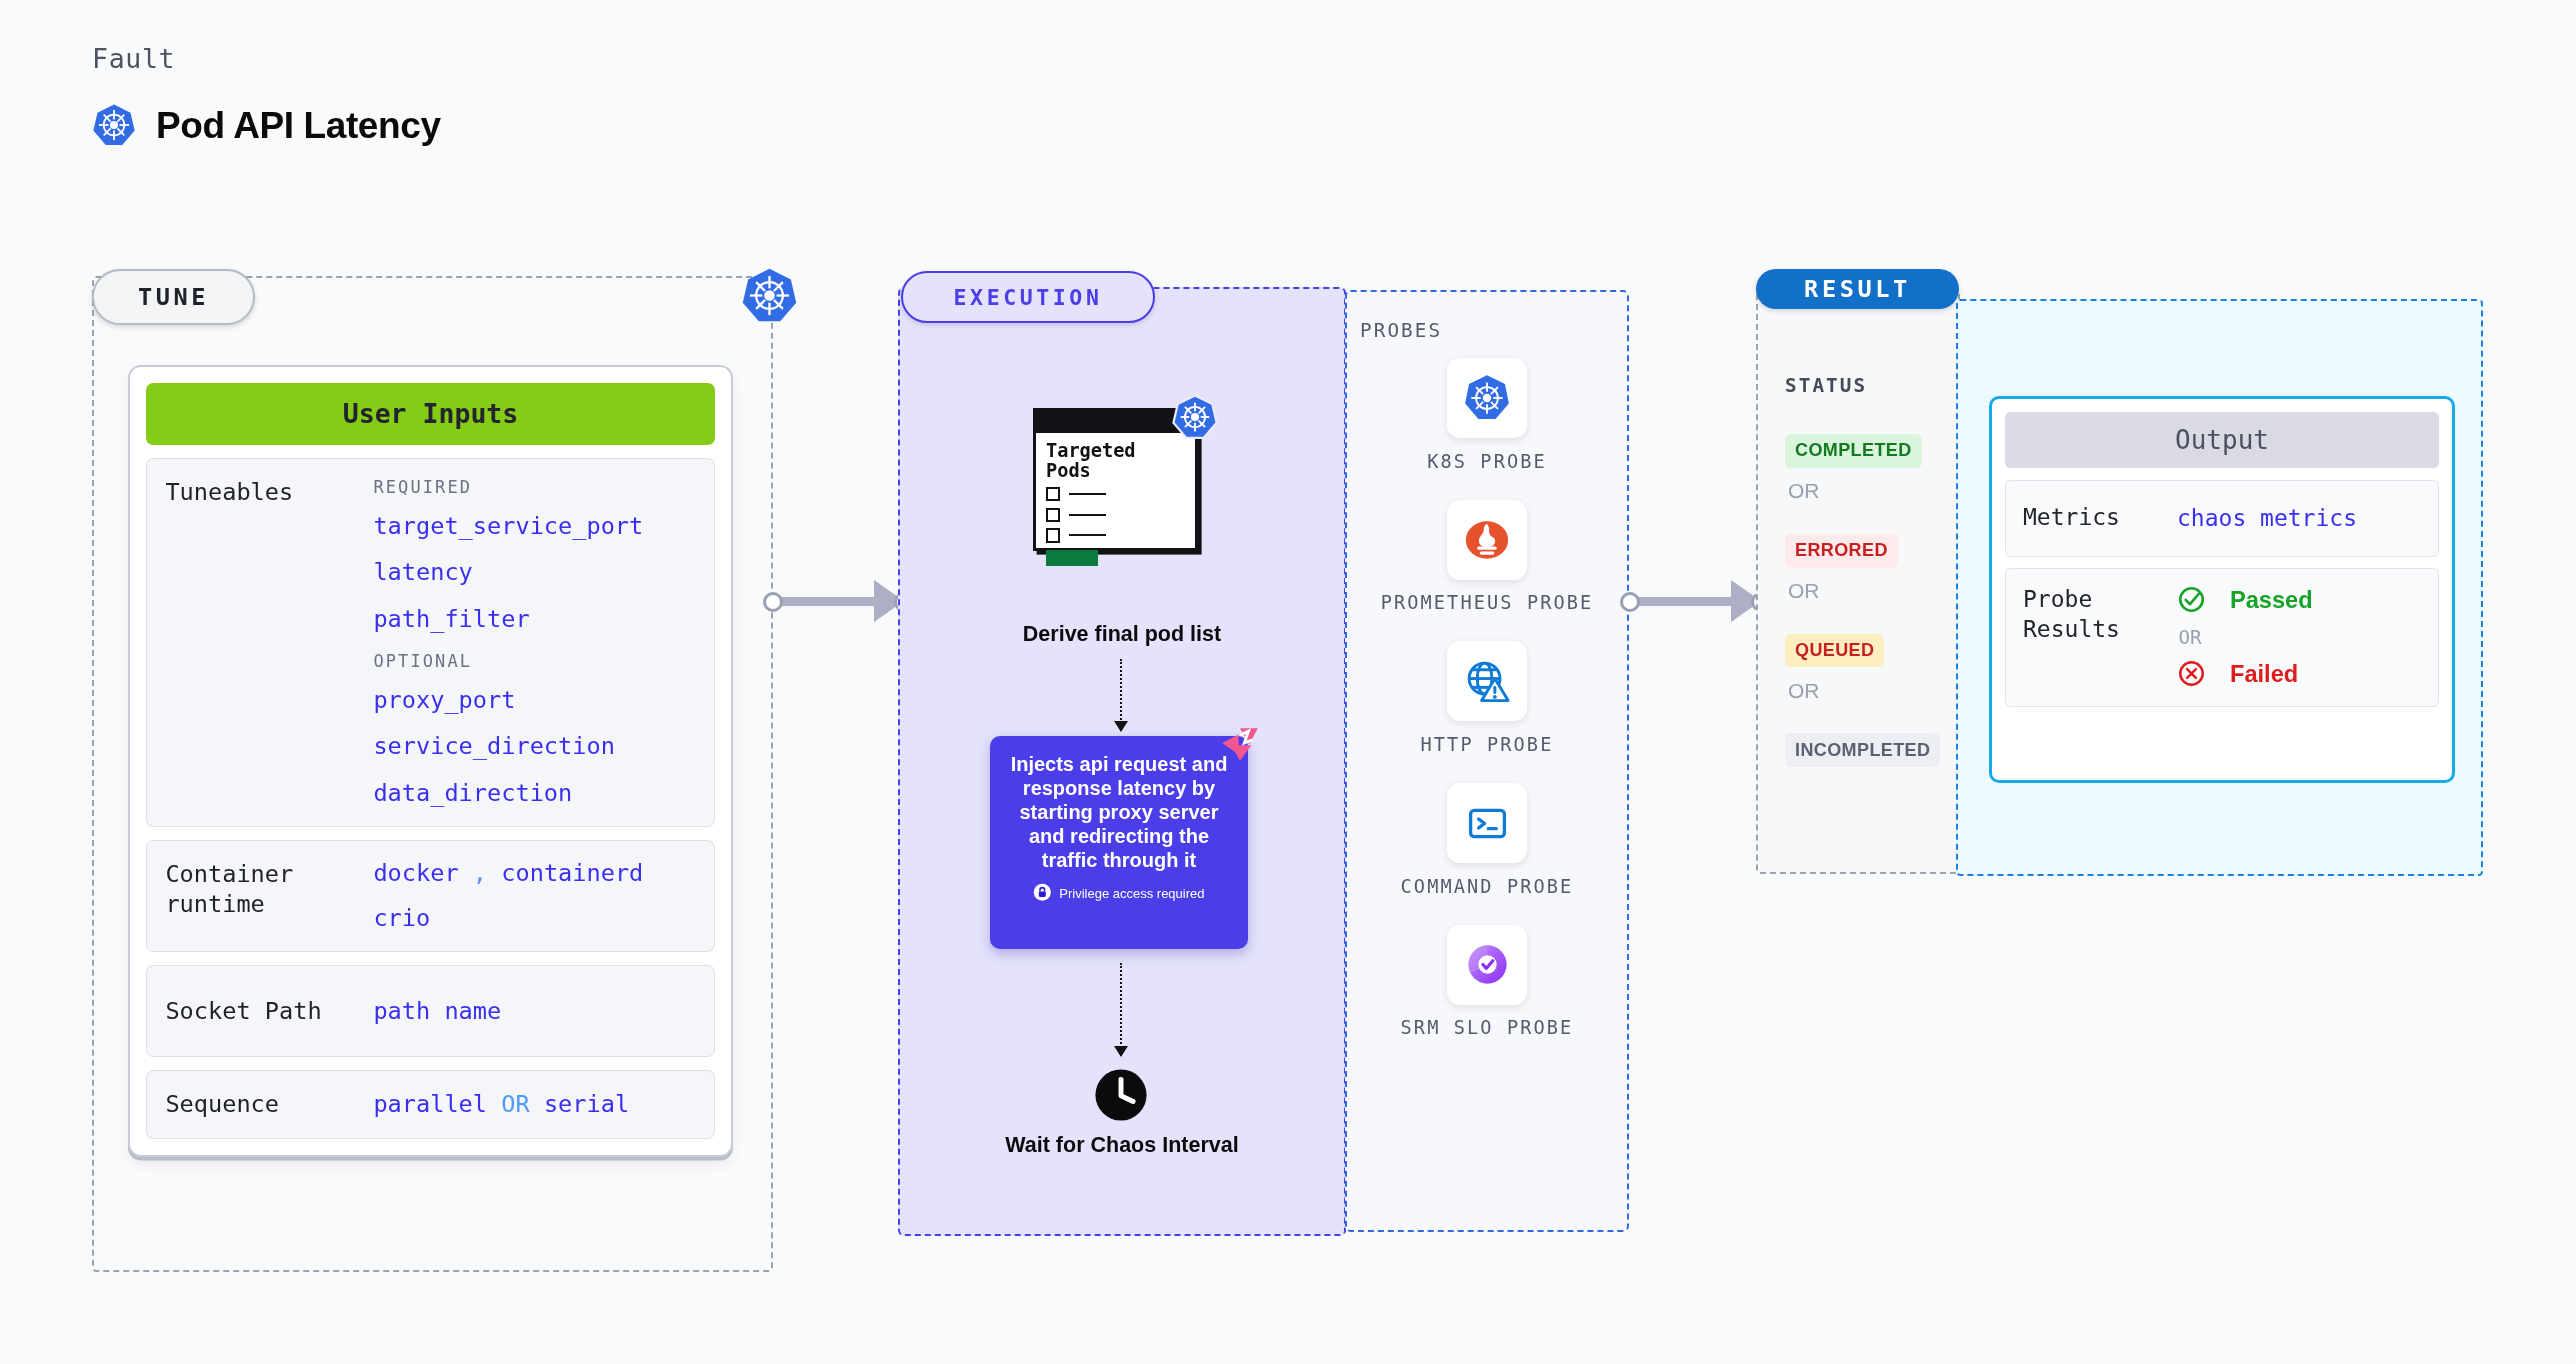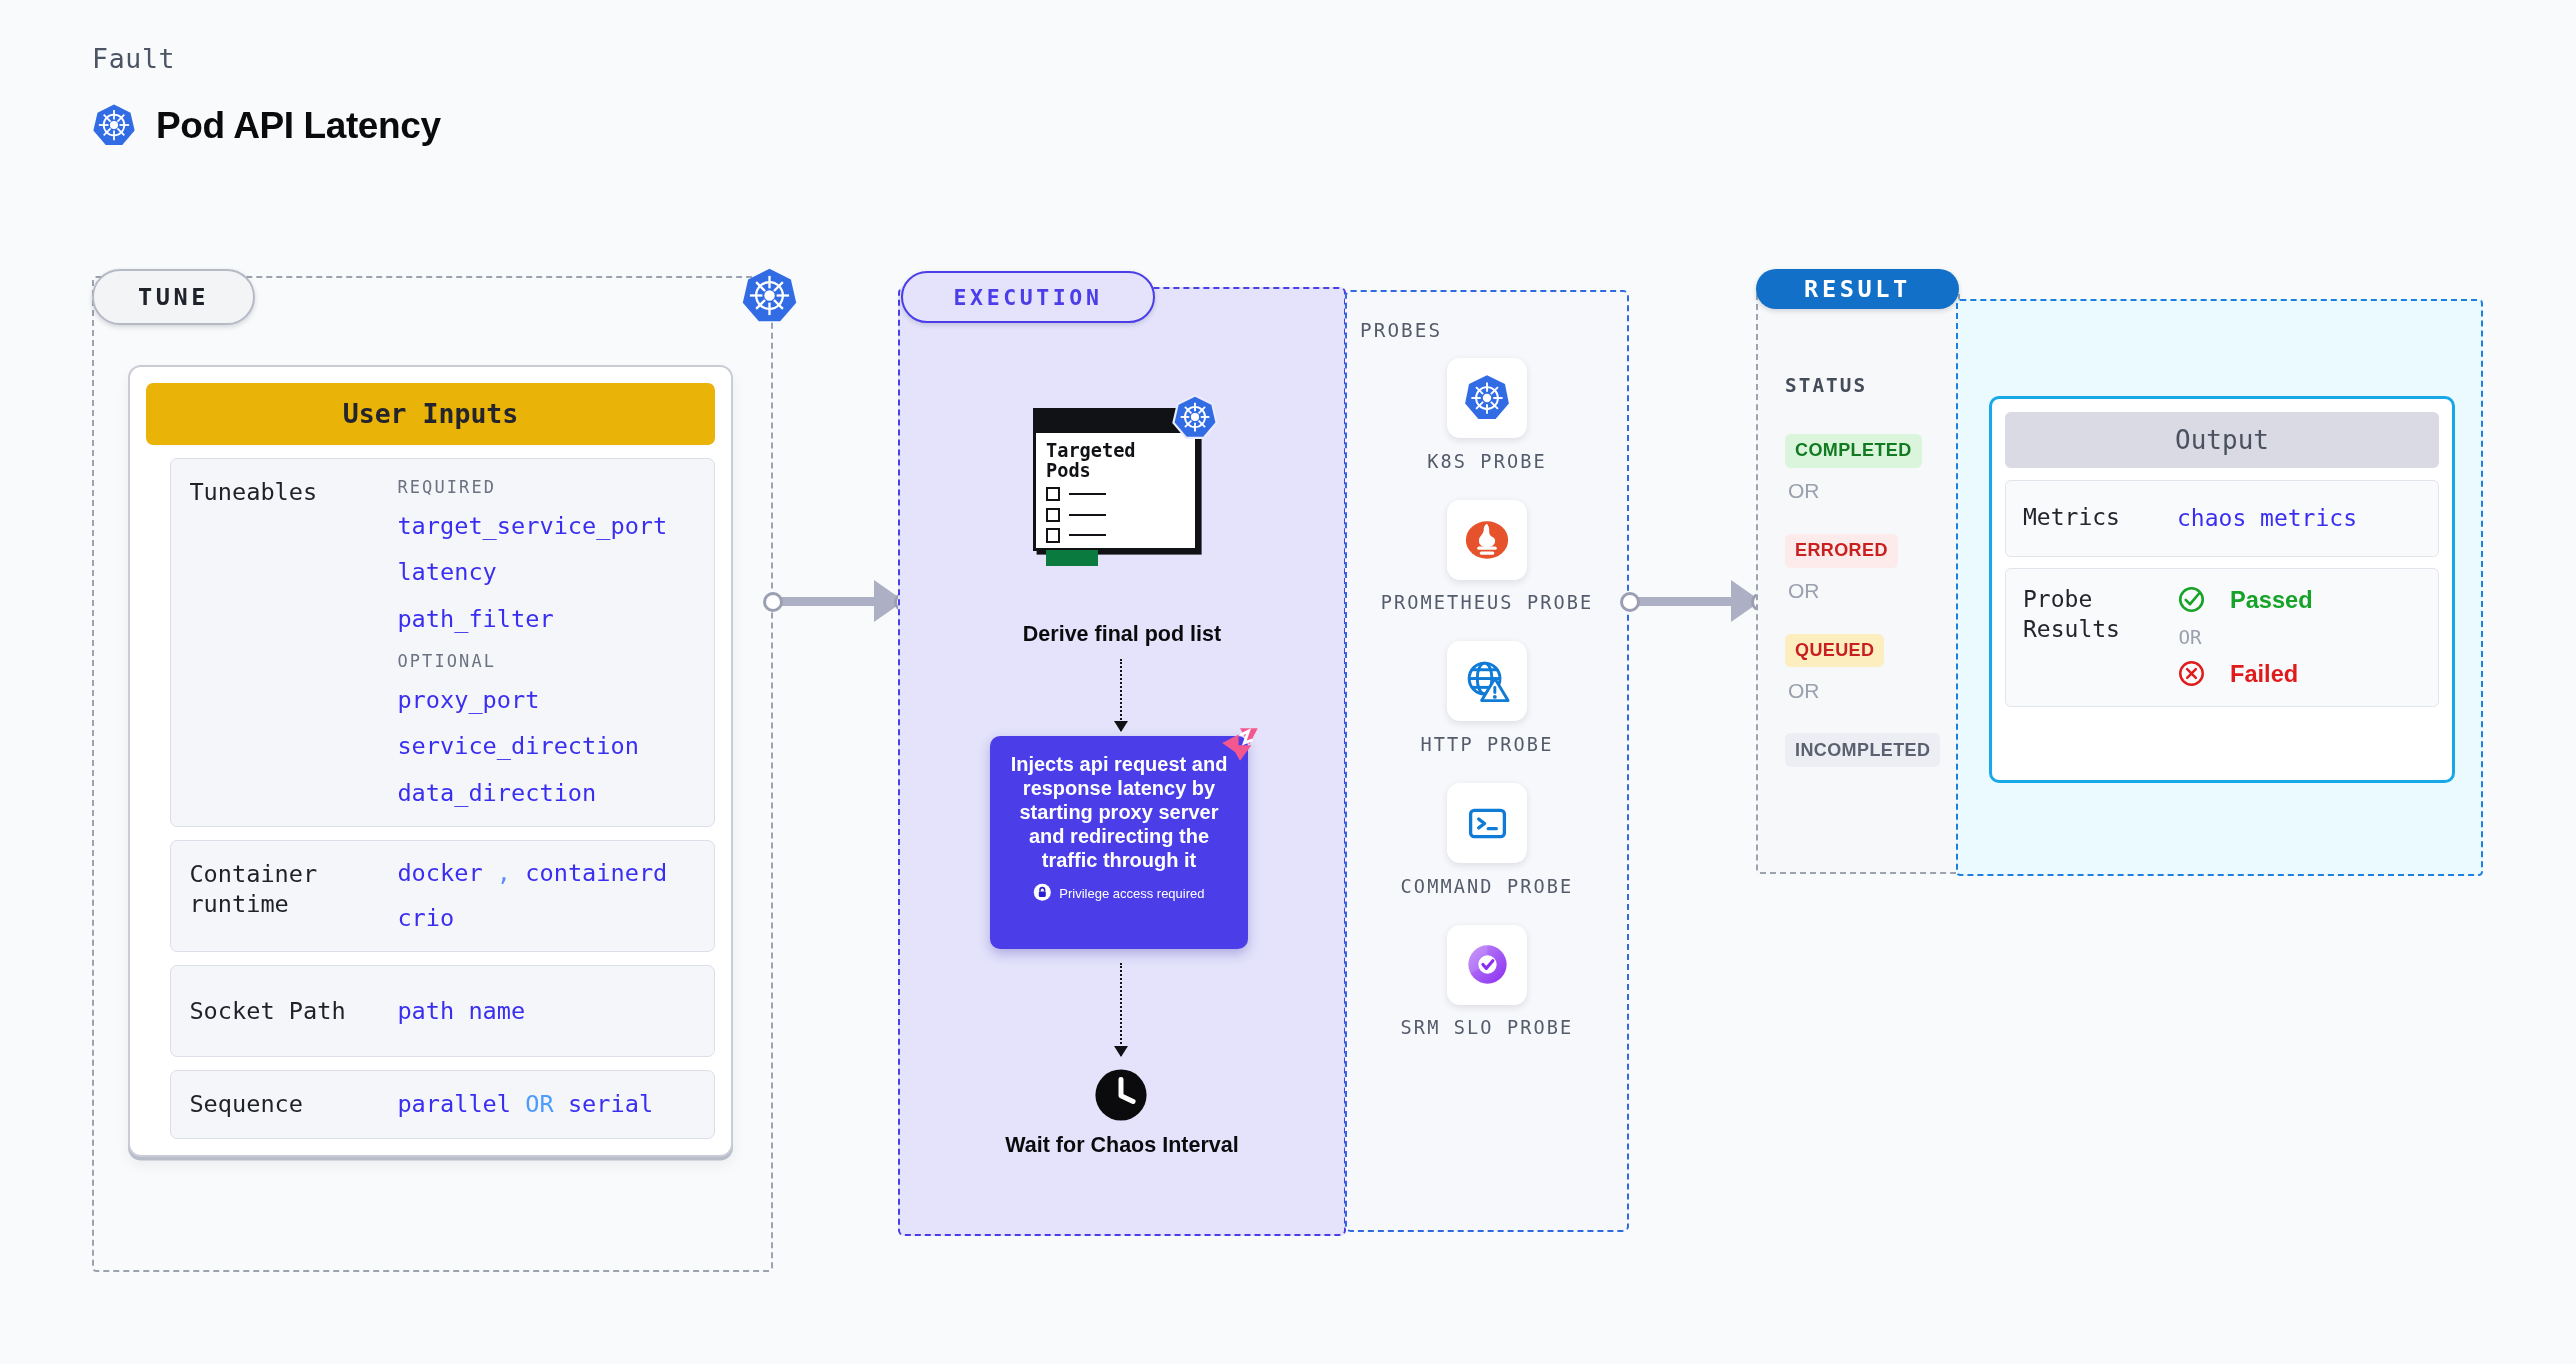--- a/index.html
+++ b/index.html
@@ -39,27 +39,27 @@
   #k8s-edge-badge { position: absolute; left: 741px; top: 267px; width: 57px; height: 57px; z-index: 7; }
 
   
   #user-inputs-card {
     position: absolute; left: 128px; top: 365px; width: 605px; height: 792px;
     background: #ffffff; border: 2.1px solid #c9ccd6; border-radius: 13px;
     box-shadow: 0 3.6px 0 0 #b9bdc9, 0 7.2px 14.3px rgba(0,0,0,.06);
     padding: 15.8px;
   }
   #user-inputs-header {
-    height: 62px; background: #eab308; border-radius: 7.2px;
+    height: 62px; background: #84cc16; border-radius: 7.2px;
     display: flex; align-items: center; justify-content: center;
     font-family: "DejaVu Sans Mono", monospace; font-size: 26.5px; font-weight: 700; color: #23242d;
   }
   .ui-row {
     margin-top: 13px; background: #f5f6fa; border: 1.4px solid #dcdee8; border-radius: 7.2px;
-    display: flex; padding: 18.6px 18.6px; margin-left: 24px;
+    display: flex; padding: 18.6px 18.6px;
   }
   .ui-row .rlabel {
     width: 208px; flex: none;
     font-family: "DejaVu Sans Mono", monospace; font-size: 23.6px; color: #1f2128; line-height: 1.28;
   }
   .ui-row .rvals { flex: 1; font-family: "DejaVu Sans Mono", monospace; font-size: 23.6px; }
   .group-head { font-size: 17px; color: #6b7280; letter-spacing: 2.1px; margin-bottom: 14.3px; }
   .group-head.second { margin-top: 18.6px; }
   .tuneable { color: #3a2ff0; margin-bottom: 18.6px; }
   .tuneable:last-child { margin-bottom: 0; }

